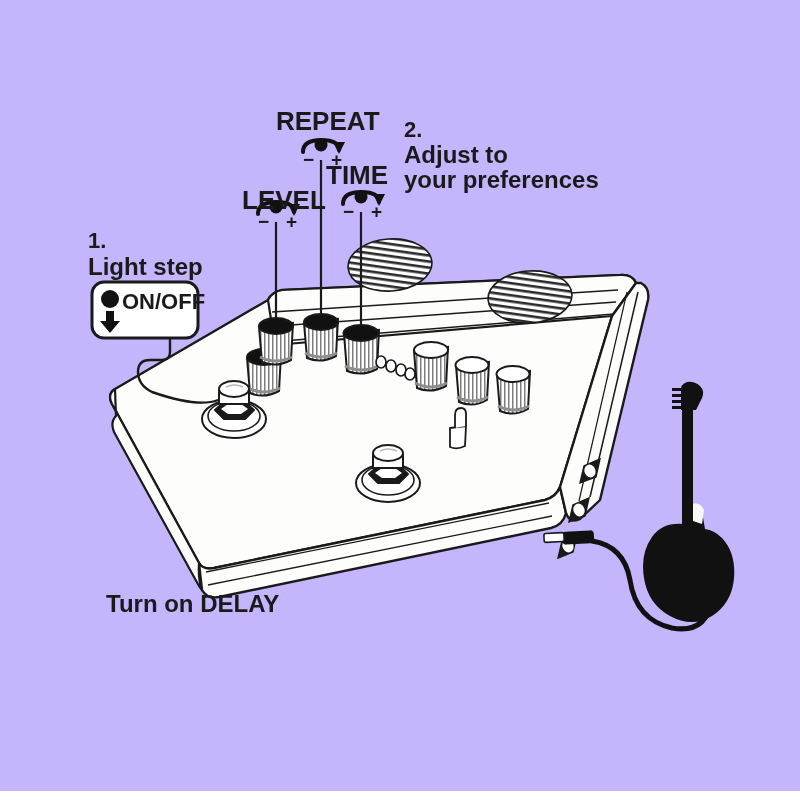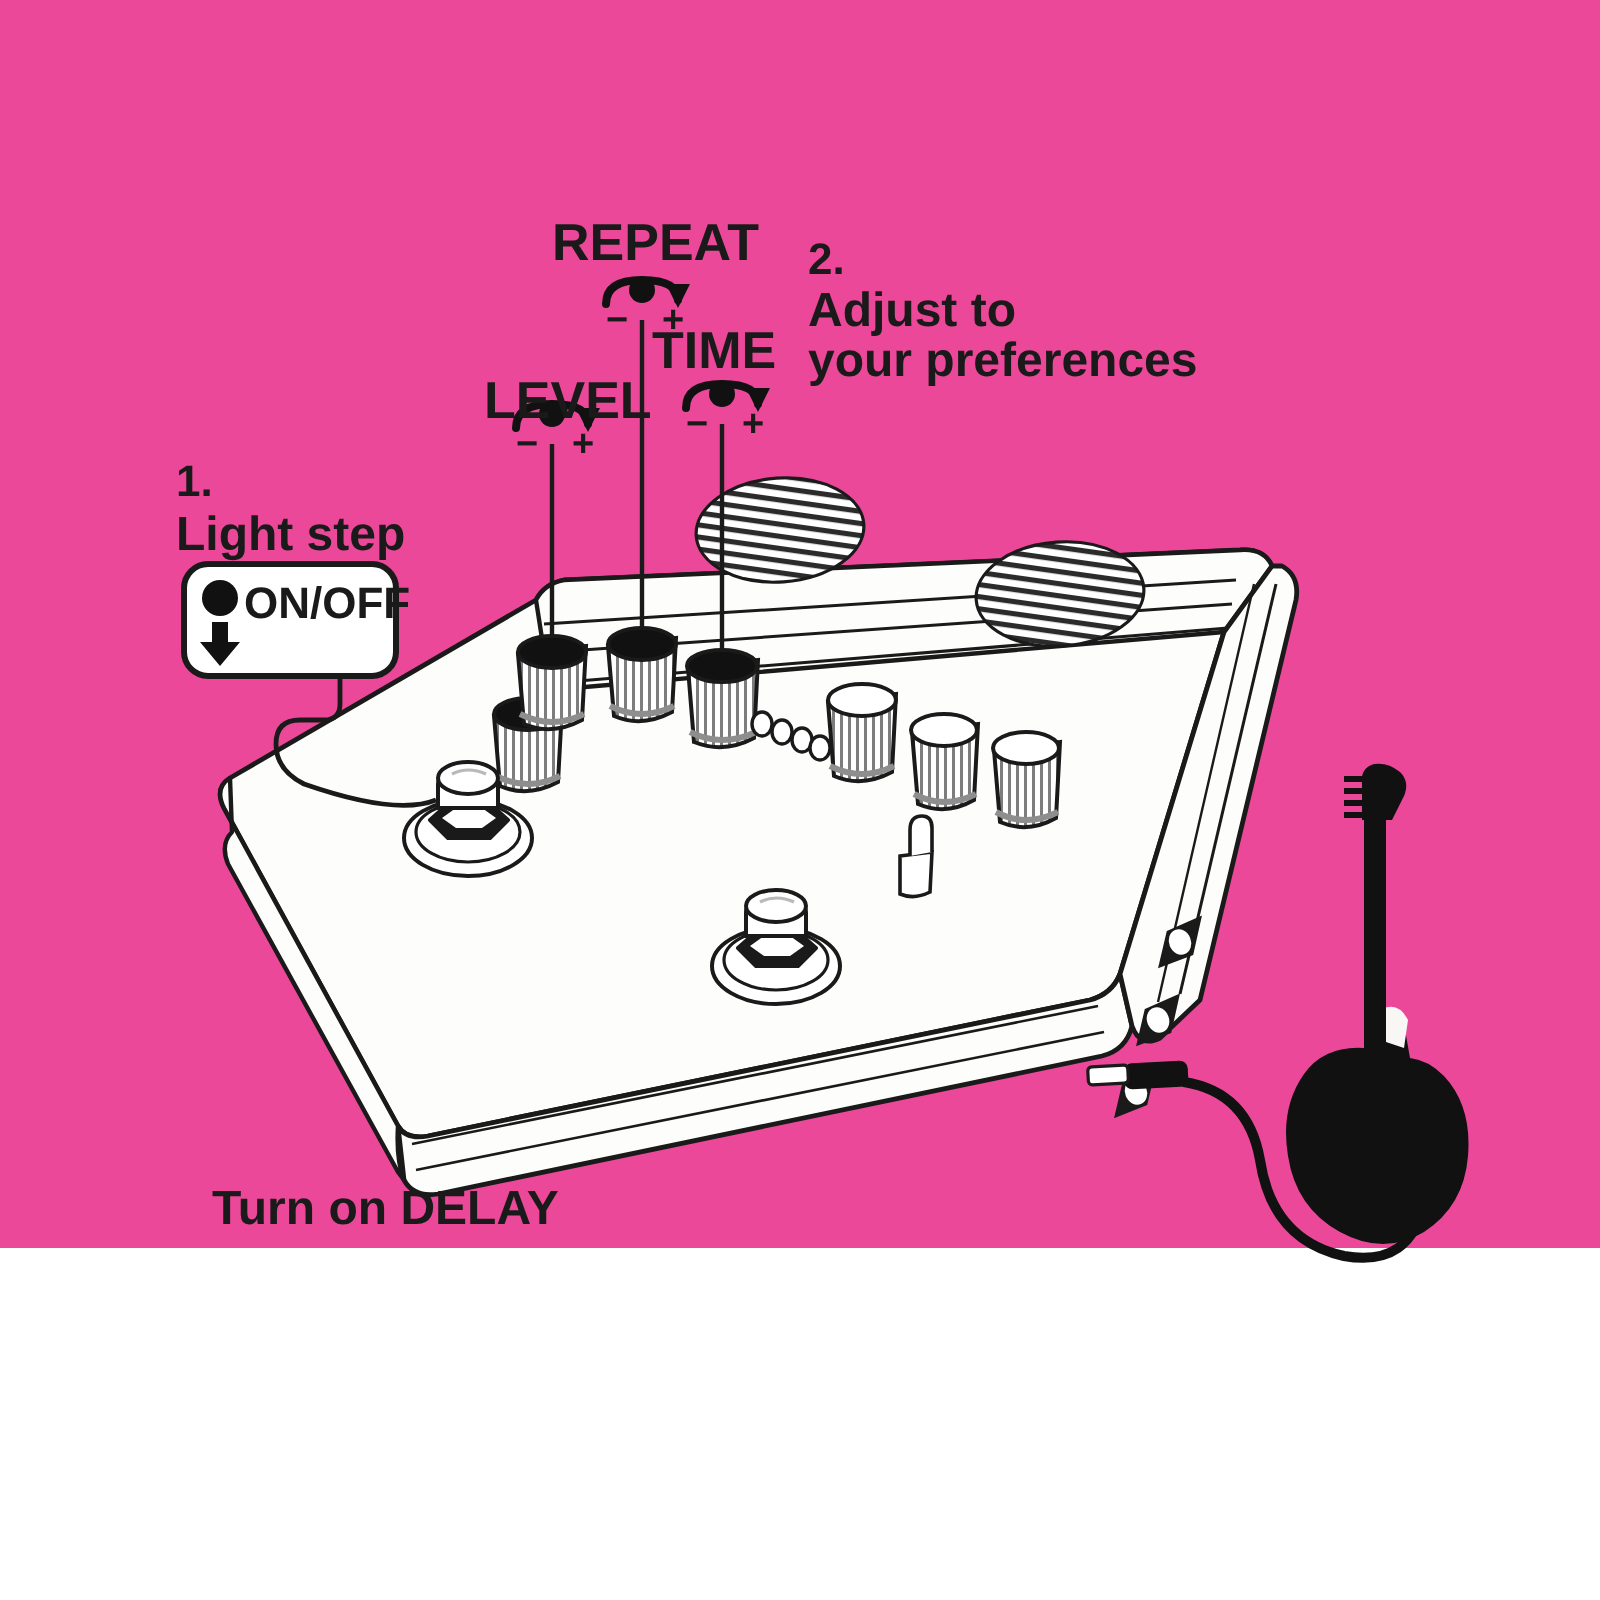--- a/index.html
+++ b/index.html
@@ -5,22 +5,22 @@
 <style>
   html,body{margin:0;padding:0;}
   body{
     width:800px;height:800px;
     background:#ffffff;
     font-family:"Liberation Sans", sans-serif;
     overflow:hidden;
   }
   #stage{
     position:relative;
-    width:800px;height:624px;
-    background:#ec4899;
+    width:800px;height:791px;
+    background:#c4b5fd;
   }
   #stage svg{position:absolute;left:0;top:0;}
   .lbl{
     font-family:"Liberation Sans", sans-serif;
     fill:#1a1a1a;
     font-weight:700;
   }
 </style>
 </head>
 <body>

